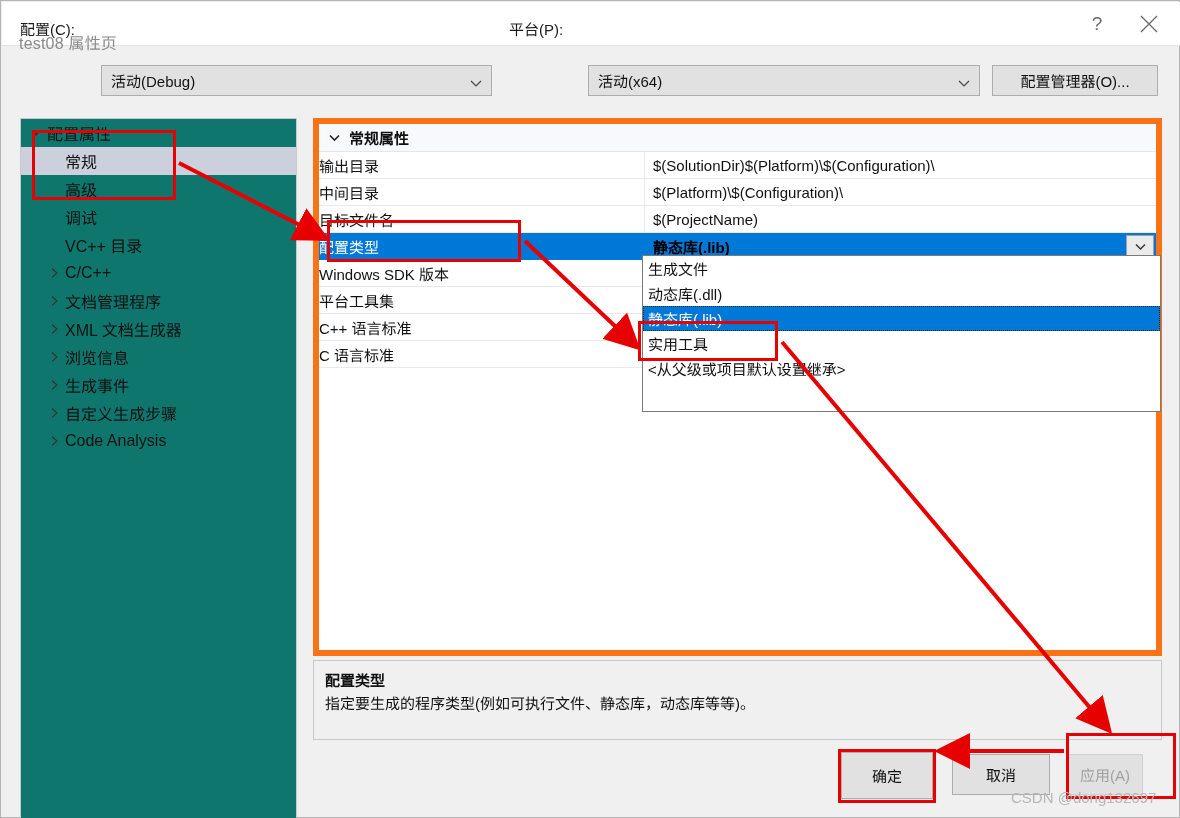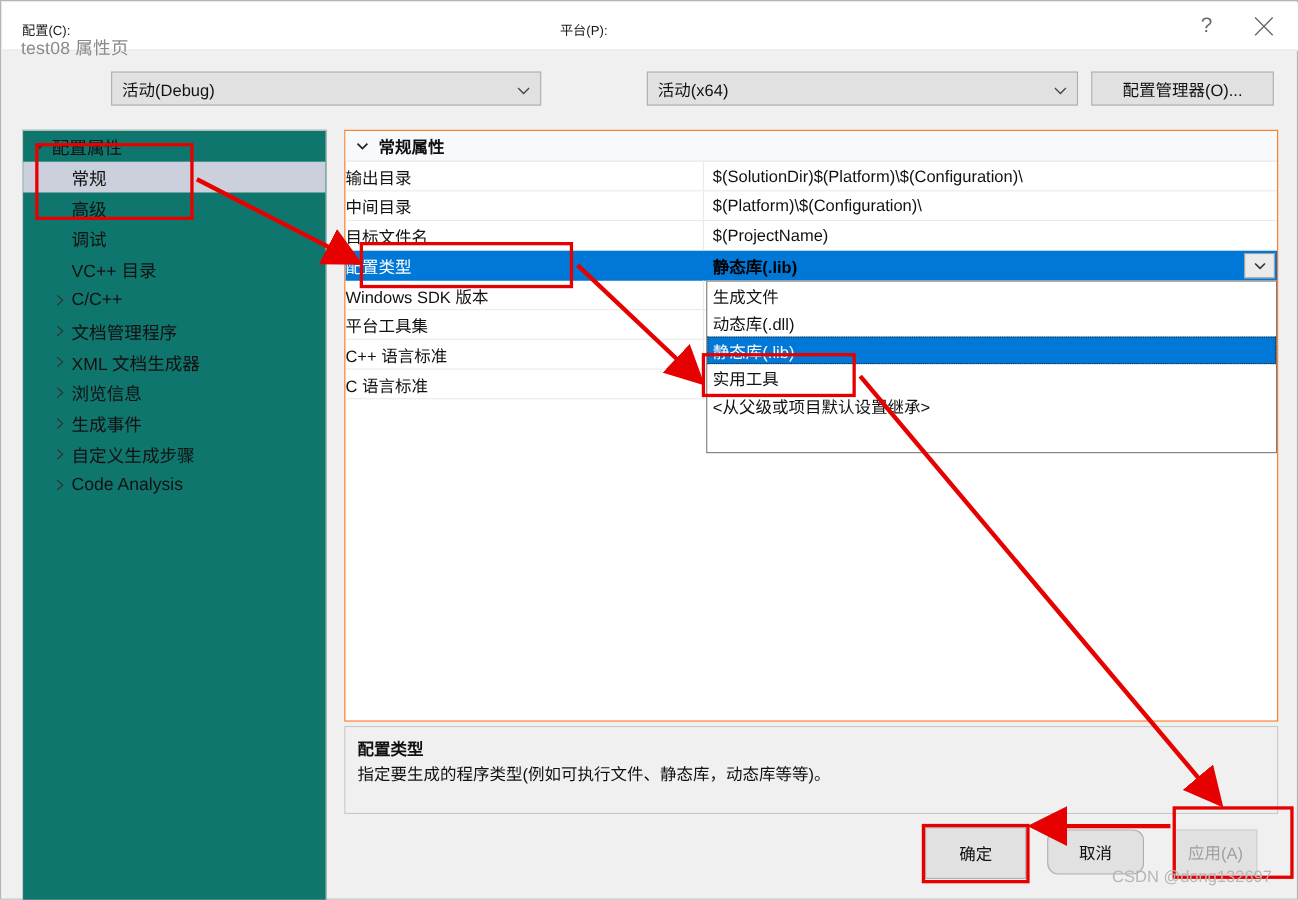--- a/index.html
+++ b/index.html
@@ -33,21 +33,21 @@
   }
   .tb-btn {
     position: absolute; top: 0; height: 44px; width: 46px;
     display: flex; align-items: center; justify-content: center;
     color: #6a6a6a;
   }
   .tb-help { right: 60px; font-size: 19px; }
   .tb-close { right: 8px; }
   .tb-close svg { display: block; }
   .lbl {
-    position: absolute; font-size: 12px; color: #1a1a1a; white-space: nowrap;
+    position: absolute; font-size: 15px; color: #1a1a1a; white-space: nowrap;
   }
   .lbl-cfg  { left: 19px;  top: 17px; }
   .lbl-plat { left: 508px; top: 17px; }
 
   .combo {
     position: absolute; height: 31px;
     background: #e1e1e1;
     border: 1px solid #adadad;
     display: flex; align-items: center;
   }
@@ -92,21 +92,21 @@
   .tnode .tlabel { padding-left: 0; }
   .lvl1 { padding-left: 4px; }
   .lvl2 { padding-left: 22px; }
   .lvl2 .tlabel { padding-left: 0; }
 
   
   .grid {
     position: absolute; left: 312px; top: 117px;
     width: 849px; height: 538px;
     background: #ffffff;
-    border: 1px solid #f97316;
+    border: 6px solid #f97316;
     overflow: hidden;
   }
   .grid-head {
     position: relative; height: 28px;
     background: #f7f9fc;
     border-bottom: 1px solid #e6e6e6;
     display: flex; align-items: center;
     font-size: 15px; font-weight: bold; color: #111;
   }
   .grid-head .chev { width: 30px; display: flex; align-items: center; justify-content: center; }
@@ -166,21 +166,21 @@
     position: absolute; left: 11px; top: 8px;
     font-size: 15px; font-weight: bold; color: #111;
   }
   .desc-body {
     position: absolute; left: 11px; top: 31px;
     font-size: 15px; color: #111;
   }
 
   
   .btn-ok     { left: 840px;  top: 751px; width: 92px;  height: 47px; }
-  .btn-cancel { left: 951px;  top: 753px; width: 88px;  height: 41px; border-radius: 10px; }
+  .btn-cancel { left: 951px;  top: 753px; width: 98px;  height: 41px; }
   .btn-apply  { left: 1066px; top: 753px; width: 76px;  height: 41px;
                 color: #a0a0a0; background: #e1e1e1; border-color: #d0d0d0; }
 
   
   .anno-box {
     position: absolute;
     border: 3px solid #e60000;
     pointer-events: none;
     z-index: 60;
   }

